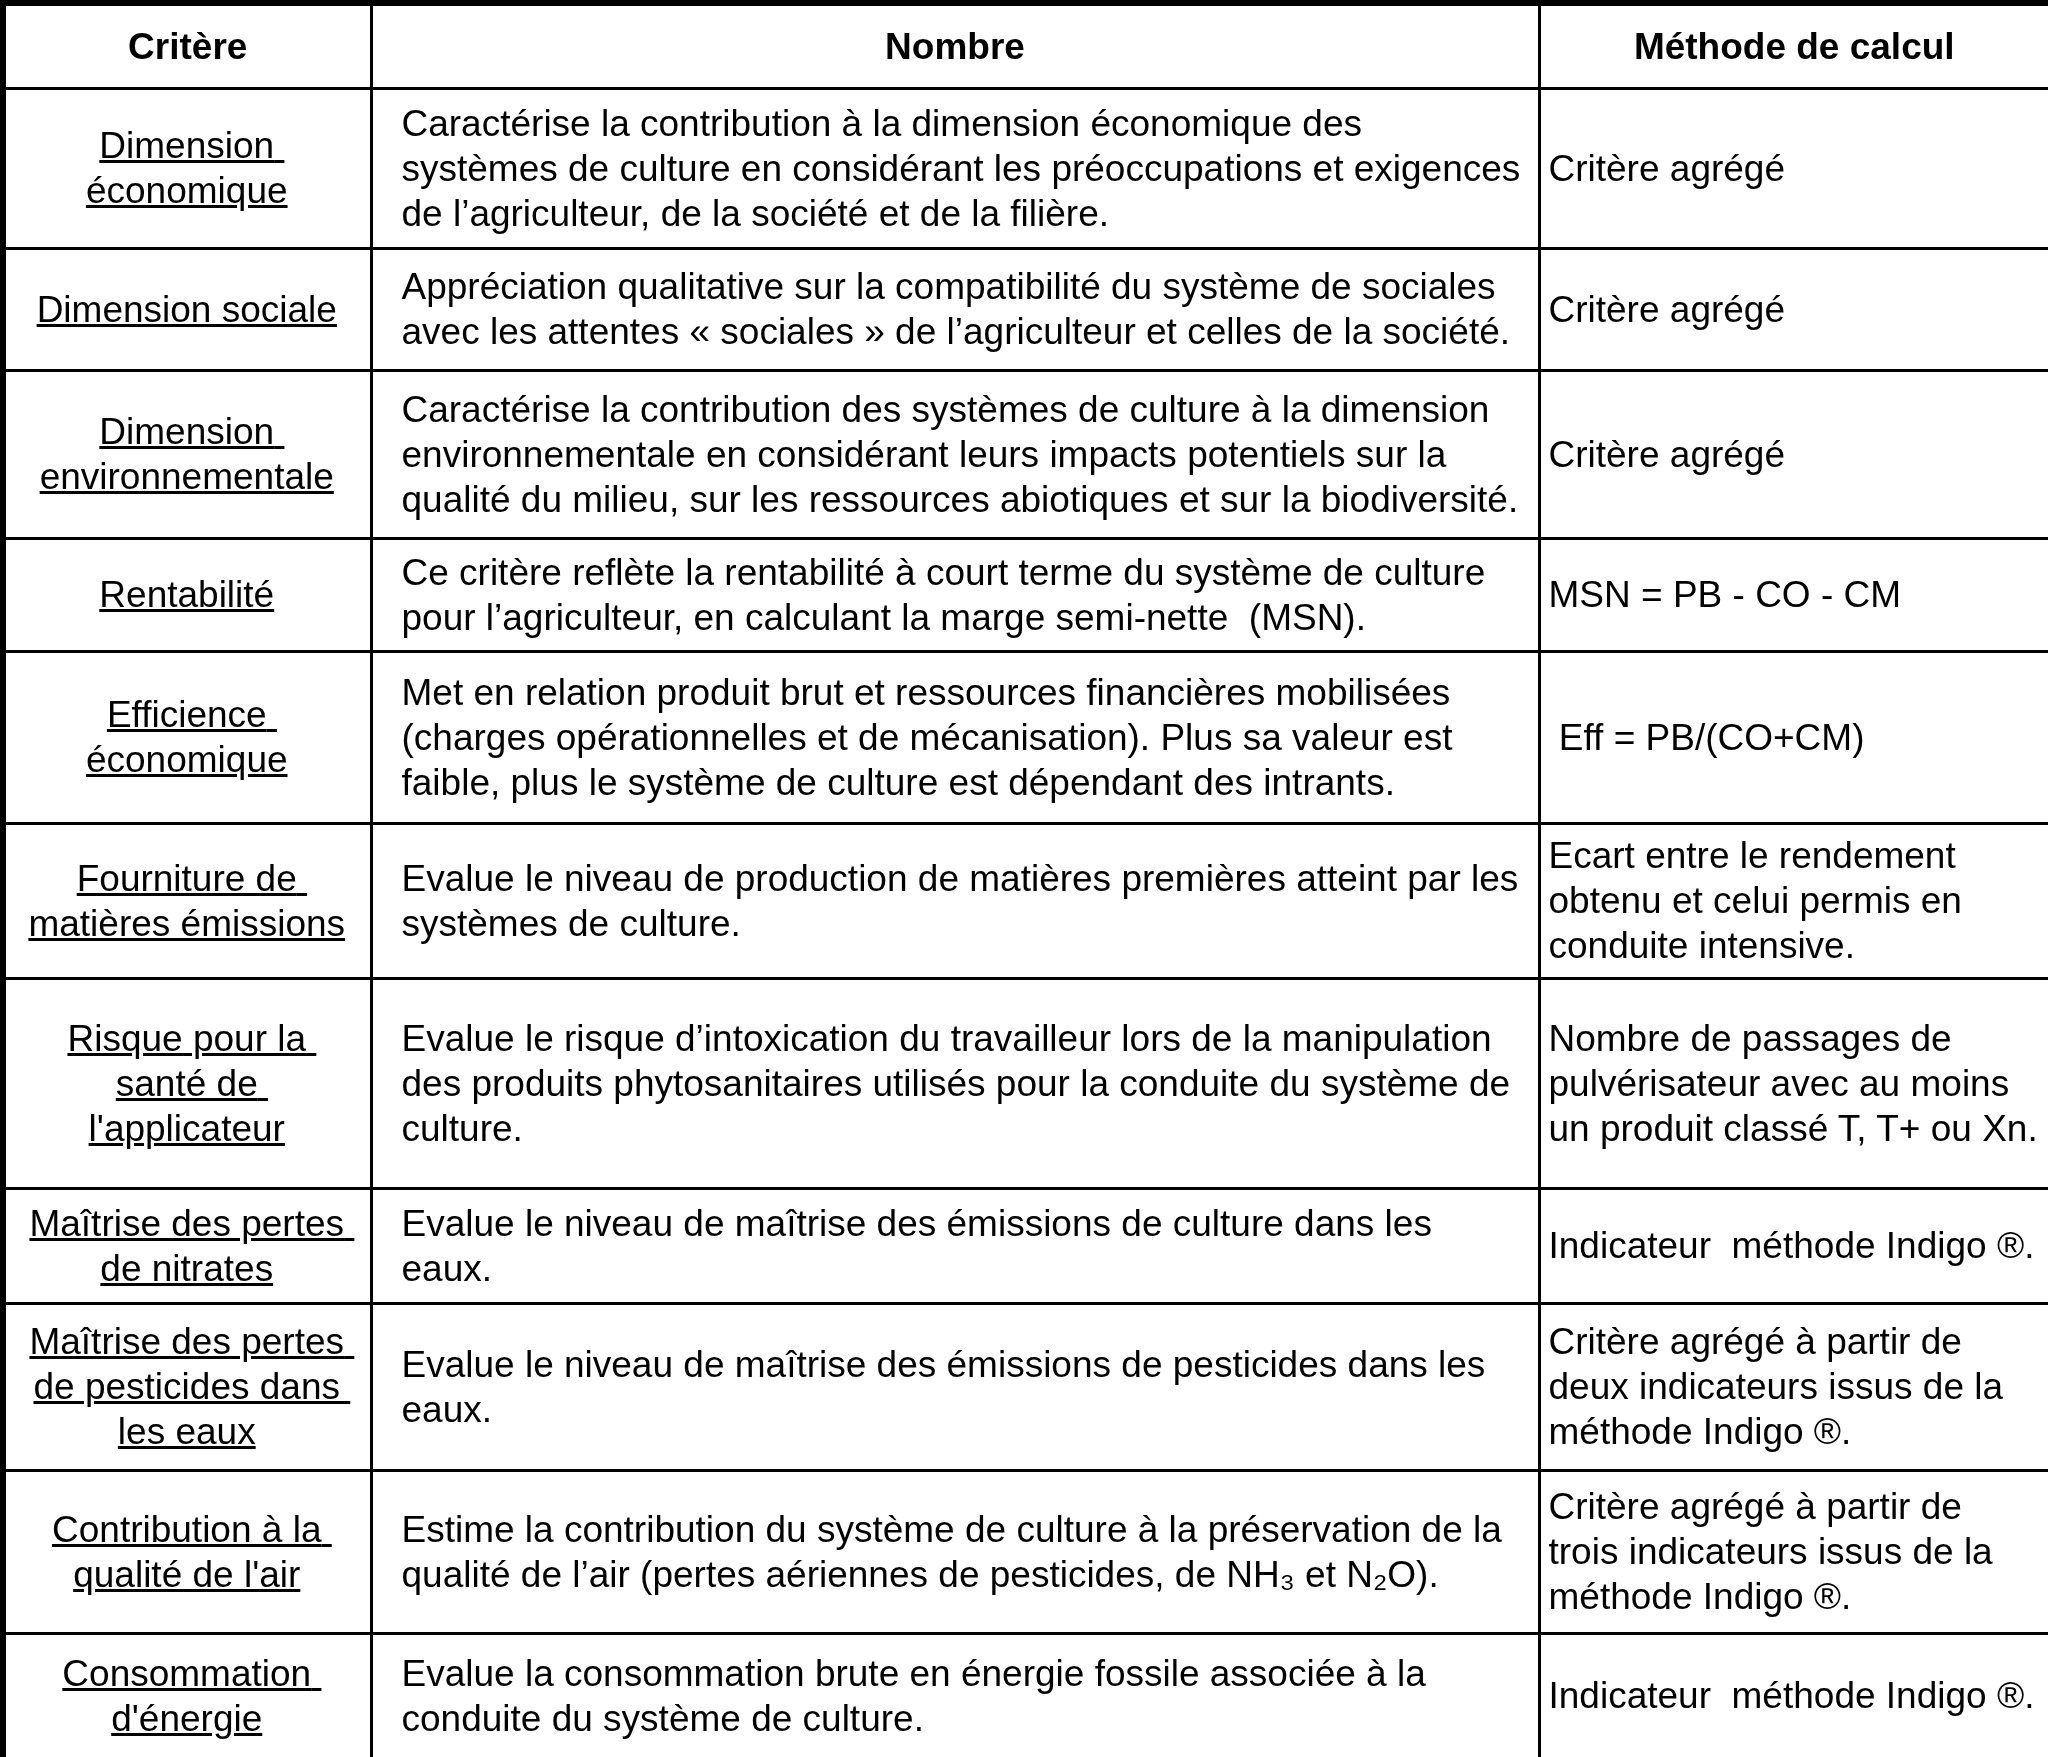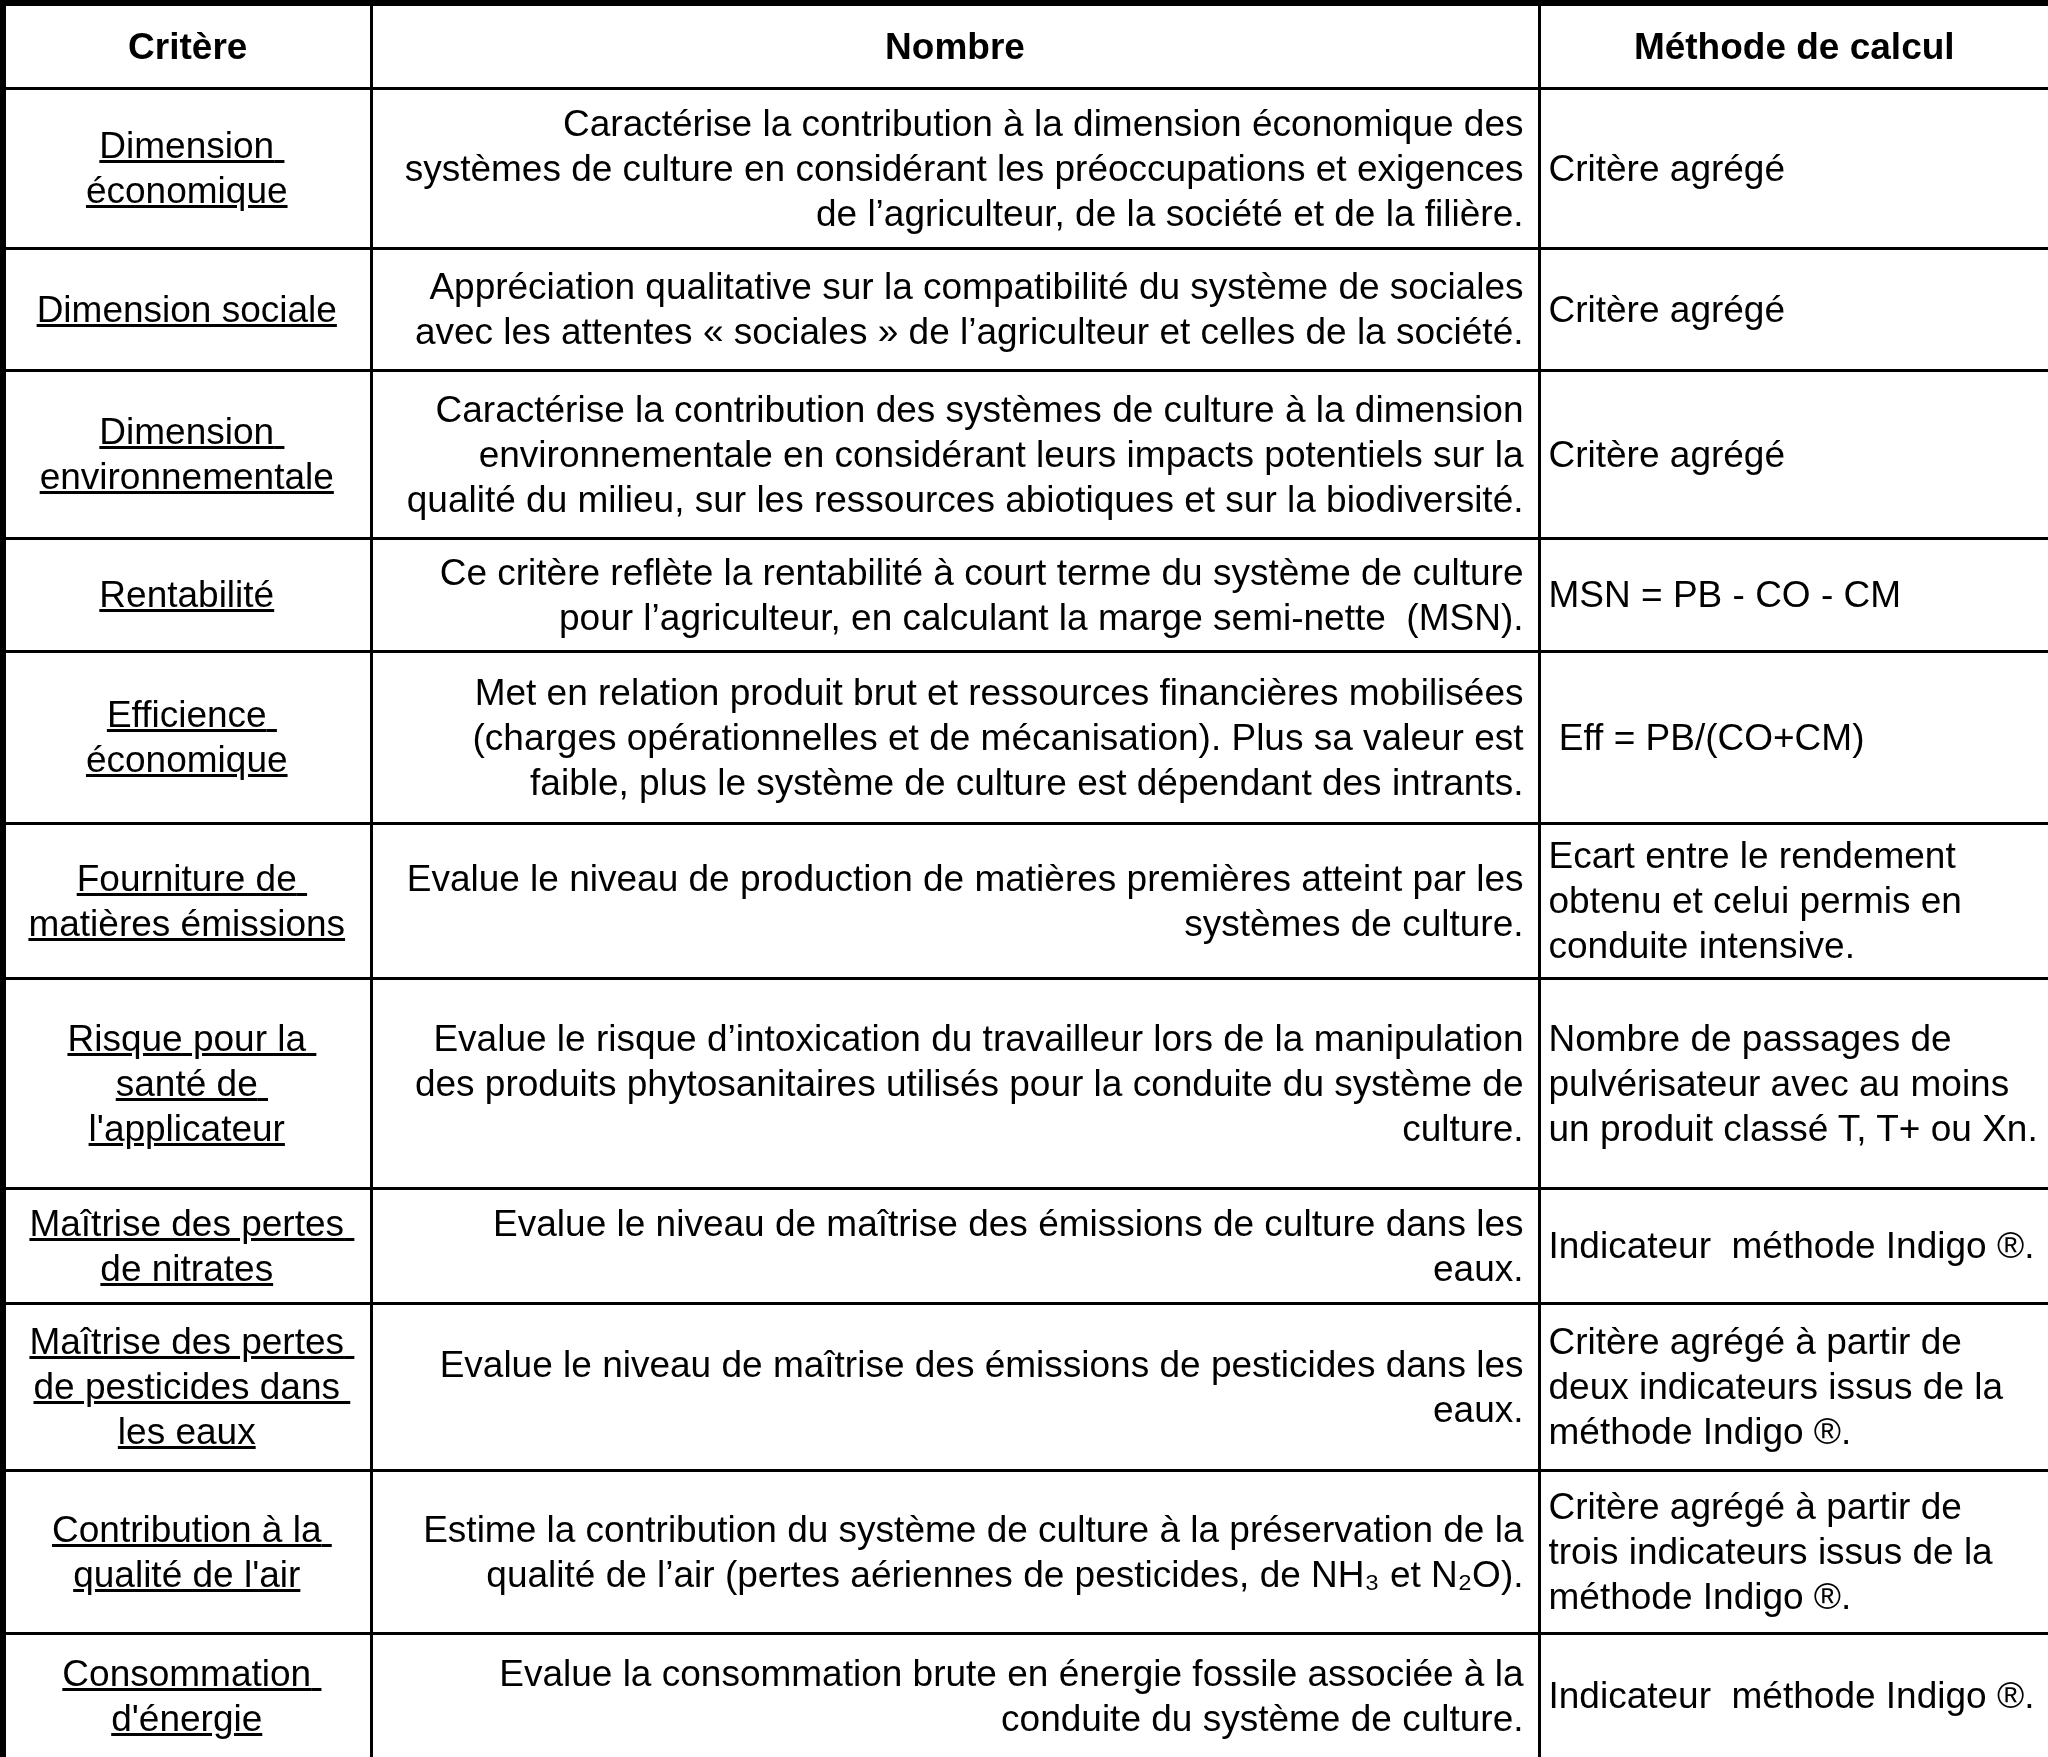--- a/index.html
+++ b/index.html
@@ -33,21 +33,21 @@
   table.criteria {
     border: 6px solid #000000;
   }
   th.hdr {
     font-size: 44px;
     font-weight: bold;
     text-align: center;
     padding: 4px 6px;
   }
   td.c1 { padding: 6px 16px 6px 14px; text-align: center; text-decoration: underline; }
-  td.c2 { padding: 6px 14px 6px 29px; text-align: right; }
+  td.c2 { padding: 6px 14px 6px 29px; text-align: left; }
   td.c3 { padding: 6px 8px 6px 8px;  text-align: left; }
 </style>
 </head>
 <body>
 
 <table class="criteria">
   <colgroup>
     <col style="width:368px">
     <col style="width:1168px">
     <col style="width:512px">

